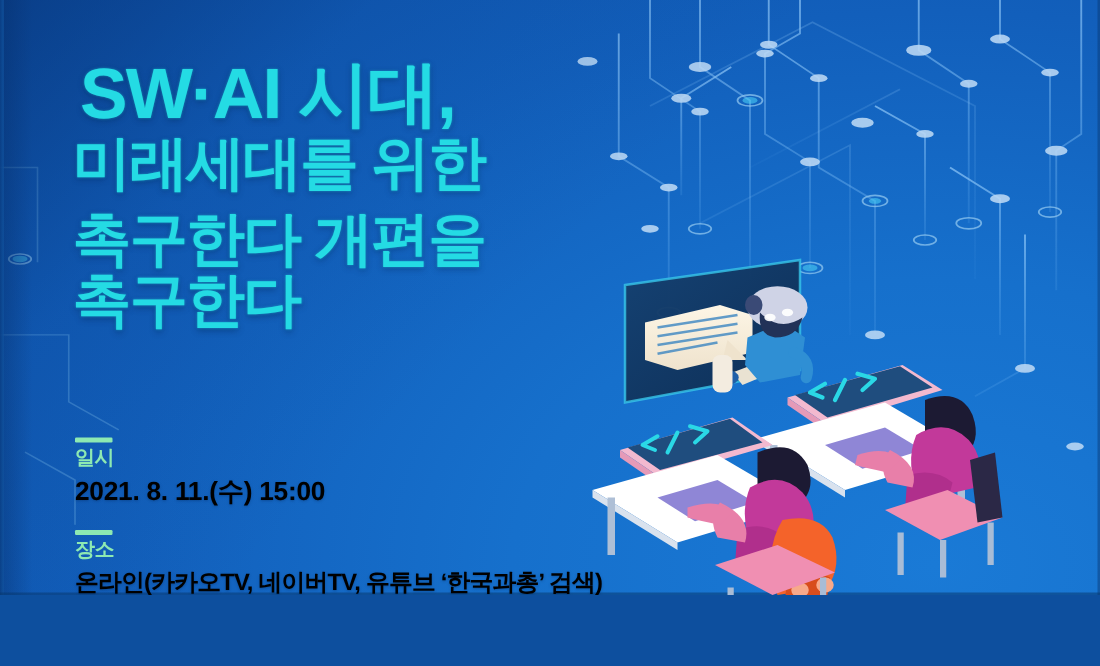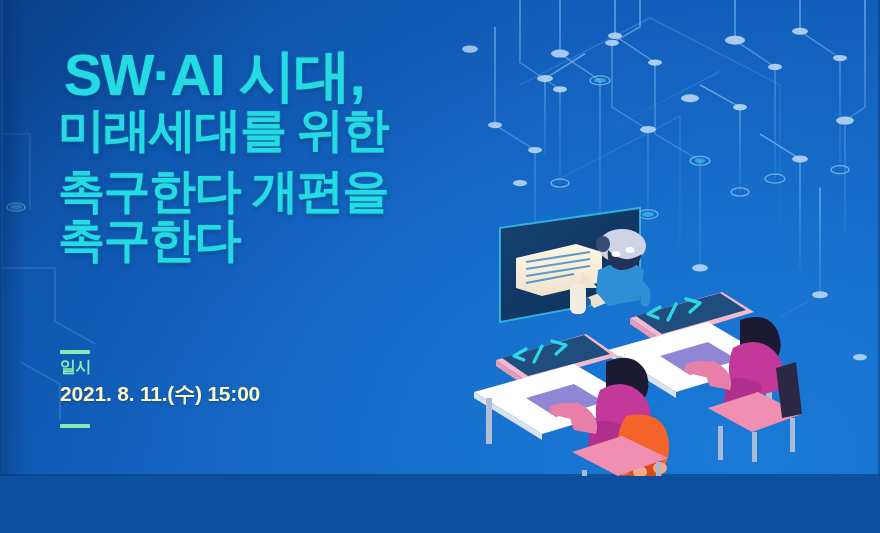--- a/index.html
+++ b/index.html
@@ -60,21 +60,21 @@
   }
   .info-block{margin-bottom:17px;}
   .info-block:last-child{margin-bottom:0;}
   .accent-bar{
     width:30px;height:4px;background:#8de9b2;border-radius:1px;margin-bottom:4px;
   }
   .info-label{
     color:#8de9b2;font-size:16px;font-weight:800;letter-spacing:-.4px;margin-bottom:5px;line-height:1.1;
   }
   .info-value{
-    color:#fef9c3;font-size:19px;font-weight:800;letter-spacing:-.6px;line-height:1.26;
+    color:#000000;font-size:19px;font-weight:800;letter-spacing:-.6px;line-height:1.26;
     text-shadow:0 1px 2px rgba(5,45,100,.4);
   }
   .info-value .vline{display:block;white-space:nowrap;}
   .info-date{font-size:21px;letter-spacing:-.2px;}
 
   
   .illo{
     position:absolute;right:0;top:200px;width:390px;height:300px;z-index:4;
   }
   .illo svg{width:100%;height:100%;display:block;overflow:visible;}
@@ -192,20 +192,27 @@
   <div class="info">
 
     <div class="info-block">
       <div class="accent-bar"></div>
       <div class="info-label">일시</div>
       <div class="info-value info-date">
         <span class="vline">2021. 8. 11.(수) 15:00</span>
       </div>
     </div>
 
+    <div class="info-block">
+      <div class="accent-bar"></div>
+      <div class="info-label">장소</div>
+      <div class="info-value">
+        <span class="vline">온라인(카카오TV, 네이버TV, 유튜브 ‘한국과총’ 검색)</span>
+      </div>
+    </div>
 
     <div class="info-block">
       <div class="accent-bar"></div>
       <div class="info-value">
       </div>
     </div>
 
   </div>
 
   <div class="illo">

